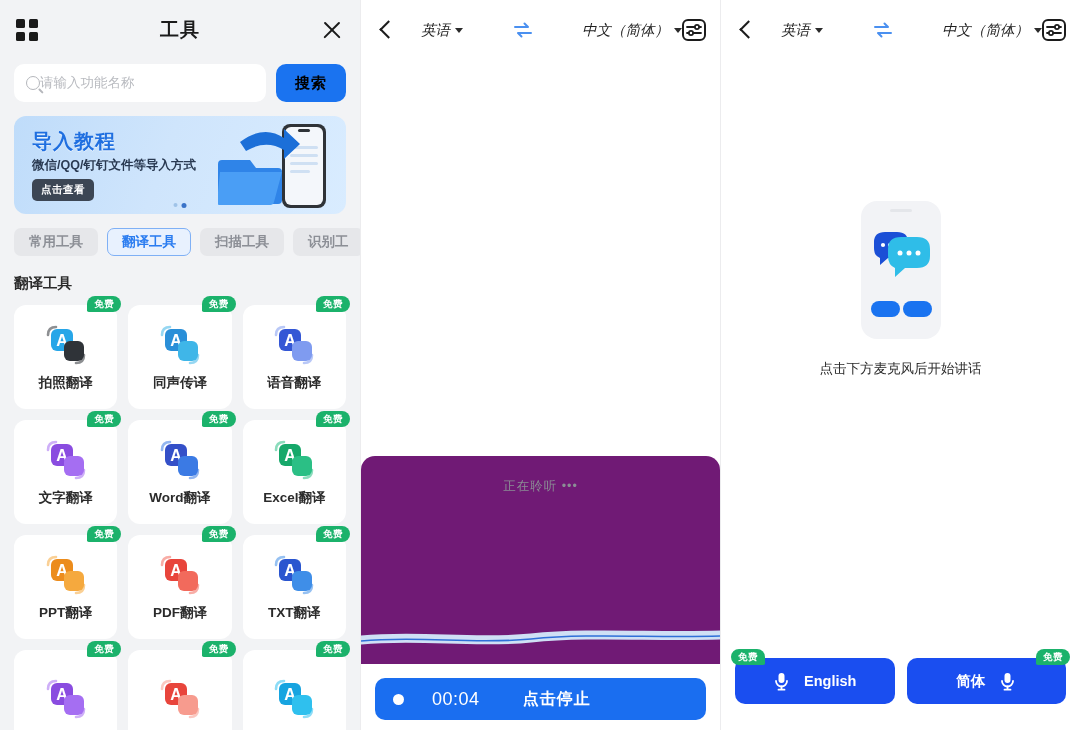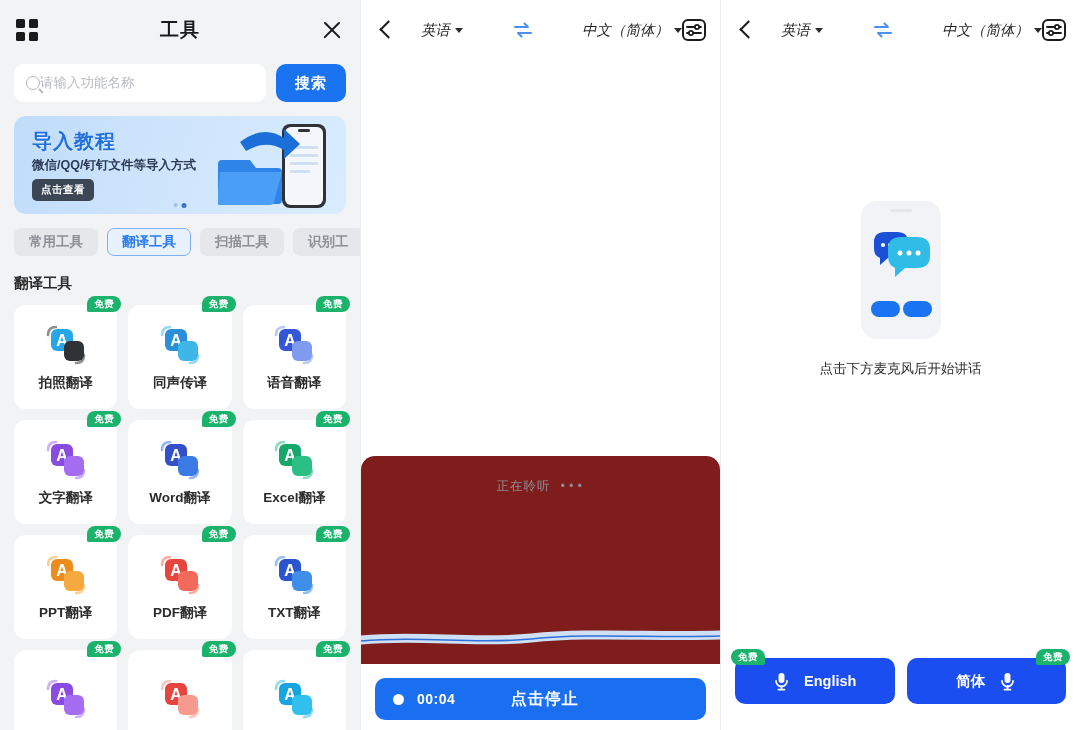--- a/index.html
+++ b/index.html
@@ -44,21 +44,21 @@
     flex:1; height: 38px; background:#fff; border-radius: 10px;
     display:flex; align-items:center; padding: 0 12px; 
   }
   .mag { width:14px; height:14px; border:1.7px solid #b5b7bc; border-radius:50%;
          position:relative; flex:0 0 auto; }
   .mag:after { content:""; position:absolute; right:-5px; bottom:-3px; width:6px; height:1.7px;
          background:#b5b7bc; transform: rotate(45deg); border-radius:1px; }
   .search-ph { font-size:13.5px; color:#b9bbc0; }
   .search-btn {
     width: 70px; height: 38px; background:#1a73f0; border-radius: 10px;
-    color:#ffffff; font-size:15px; font-weight:600; display:flex;
+    color:#000000; font-size:15px; font-weight:600; display:flex;
     align-items:center; justify-content:center; letter-spacing:1px; border:none;
     font-family: inherit; cursor: pointer;
   }
 
   
   .banner {
     margin: 14px 14px 0 14px; height: 98px; border-radius: 12px;
     background: linear-gradient(110deg, #bfdcfa 0%, #cfe5fc 45%, #d9ecff 100%);
     position: relative; overflow: hidden; padding-left: 24px;
   }
@@ -117,30 +117,30 @@
   .caret { width:0;height:0;border-left:4px solid transparent;border-right:4px solid transparent;
            border-top:5px solid #2b2b2b; display:inline-block; }
   .swap { width:20px; height:16px; position:relative; flex:0 0 auto; color:#4a90f0; }
   .tbar-spacer { flex:1; }
   .settings-ic { width:24px; height:22px; border:2px solid #1c1c1c; border-radius:6px;
                  position:relative; flex:0 0 auto; }
 
   
   .listen-card {
     position:absolute; left:0; right:0; bottom:66px; height:208px;
-    background:#7f1d1d; border-radius: 14px 14px 0 0; overflow:hidden;font-family:Liberation Mono, monospace;
+    background:#701a75; border-radius: 14px 14px 0 0; overflow:hidden;
   }
   .listen-label { text-align:center; padding-top:22px; font-size:12.5px; color:#8b8e95; letter-spacing:1px; }
   .wave { position:absolute; left:0; right:0; bottom:74px; height:42px; }
   .stop-btn {
     position:absolute; left:14px; right:14px; bottom:10px; height:42px;
     background:#1a6ef0; border-radius:10px; display:flex; align-items:center; color:#fff;
   }
   .rec-dot { width:11px; height:11px; border-radius:50%; background:#fff; margin-left:18px; }
-  .rec-time { font-size:14px; margin-left:13px; font-weight:700; letter-spacing:.5px; }
+  .rec-time { font-size:18px; margin-left:28px; font-weight:400; letter-spacing:.5px; }
   .stop-label { flex:1; text-align:center; font-size:16px; font-weight:700; letter-spacing:1px;
                 margin-right:72px; }
 
   
   .rp-illus { position:absolute; left:0; right:0; top:200px; text-align:center; }
   .rp-hint { margin-top:20px; font-size:13.5px; color:#2b2b2b; font-weight:500; }
   .mic-row { position:absolute; left:14px; right:14px; bottom:26px; display:flex; gap:12px; }
   .mic-btn {
     position:relative; flex:1; height:46px; background:#1a4ef0; border-radius:10px;
     display:flex; align-items:center; justify-content:center; gap:14px;

